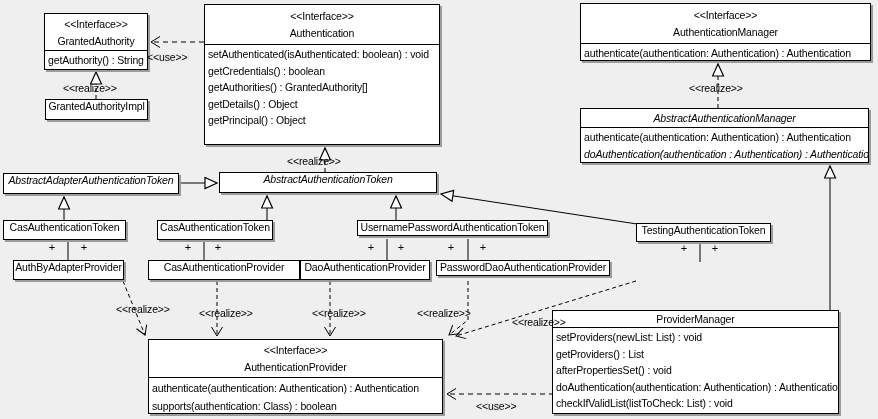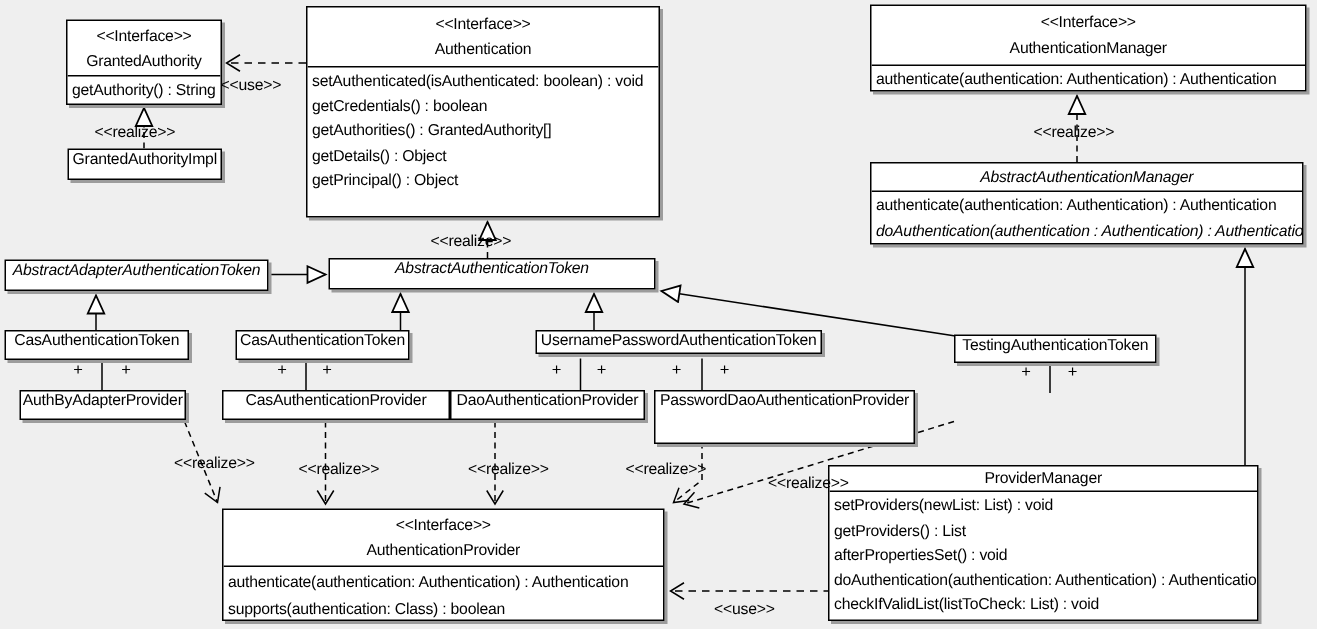--- a/index.html
+++ b/index.html
@@ -139,21 +139,21 @@
   </div>
 
   <div class="uml-box single" style="left:148px;top:260px;width:152px;height:20px">
     <div class="cname">CasAuthenticationProvider</div>
   </div>
 
   <div class="uml-box single" style="left:300px;top:260px;width:130px;height:20px">
     <div class="cname">DaoAuthenticationProvider</div>
   </div>
 
-  <div class="uml-box single" style="left:436px;top:260px;width:174px;height:36px">
+  <div class="uml-box single" style="left:436px;top:260px;width:174px;height:16px">
     <div class="cname">PasswordDaoAuthenticationProvider</div>
   </div>
 
 
   <div class="uml-box" style="left:148px;top:339px;width:295px;height:75px">
     <div class="hdr" style="flex:0 0 37px">
       <div class="stereo">&lt;&lt;Interface&gt;&gt;</div>
       <div class="cname">AuthenticationProvider</div>
     </div>
     <div class="methods">

